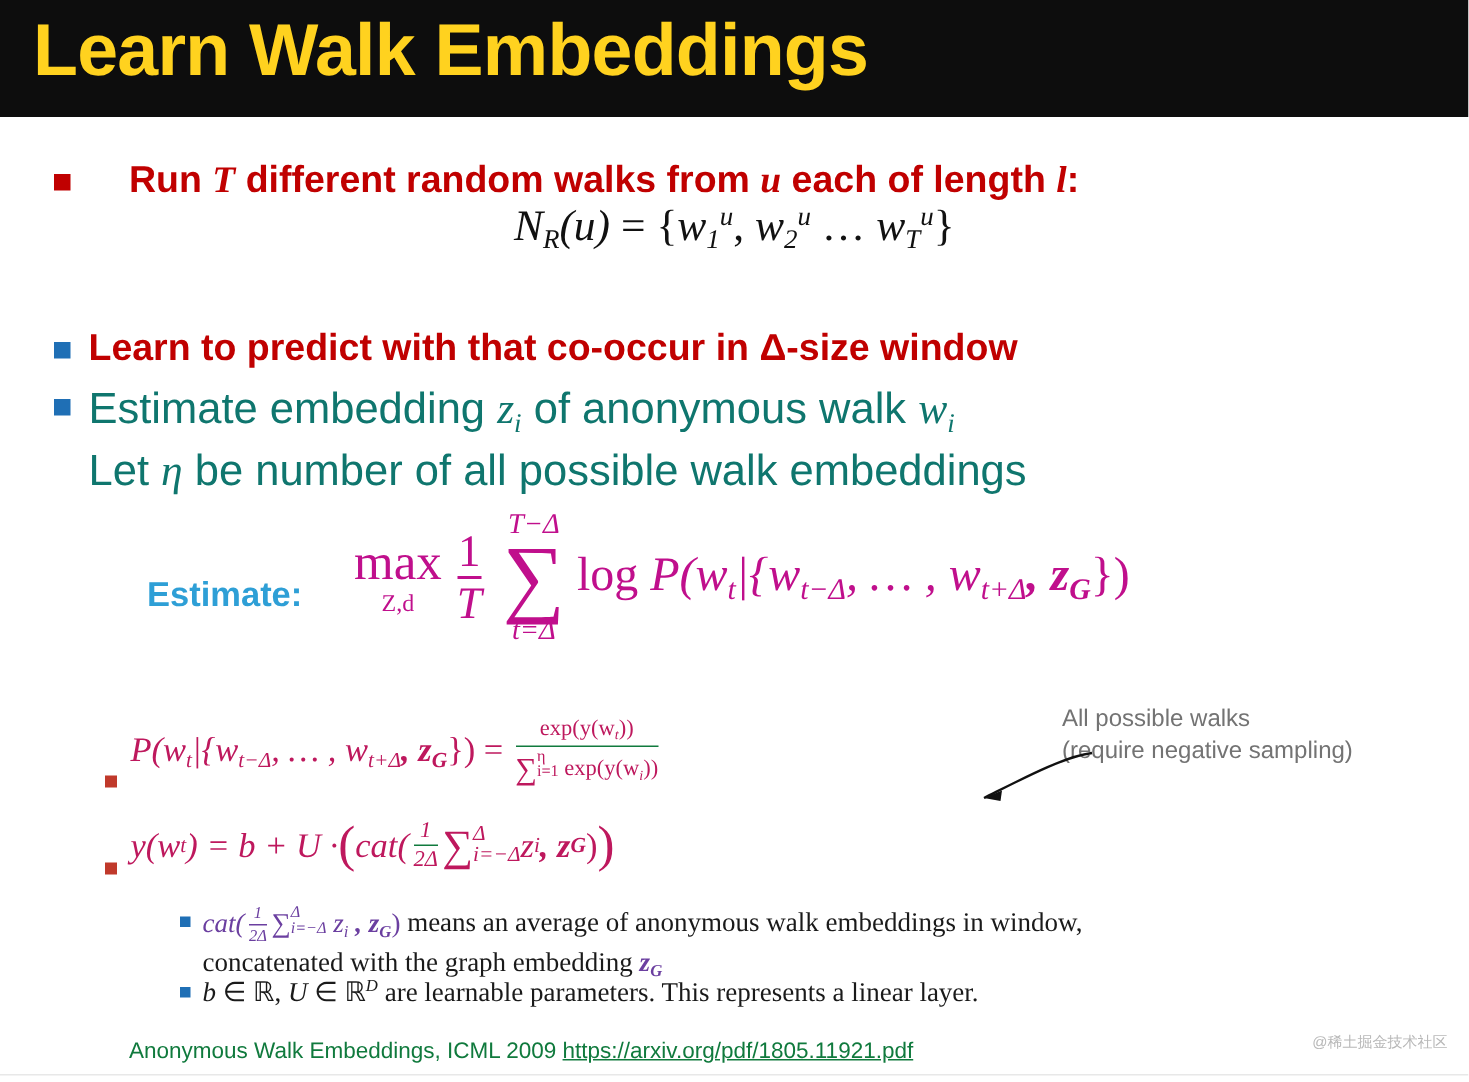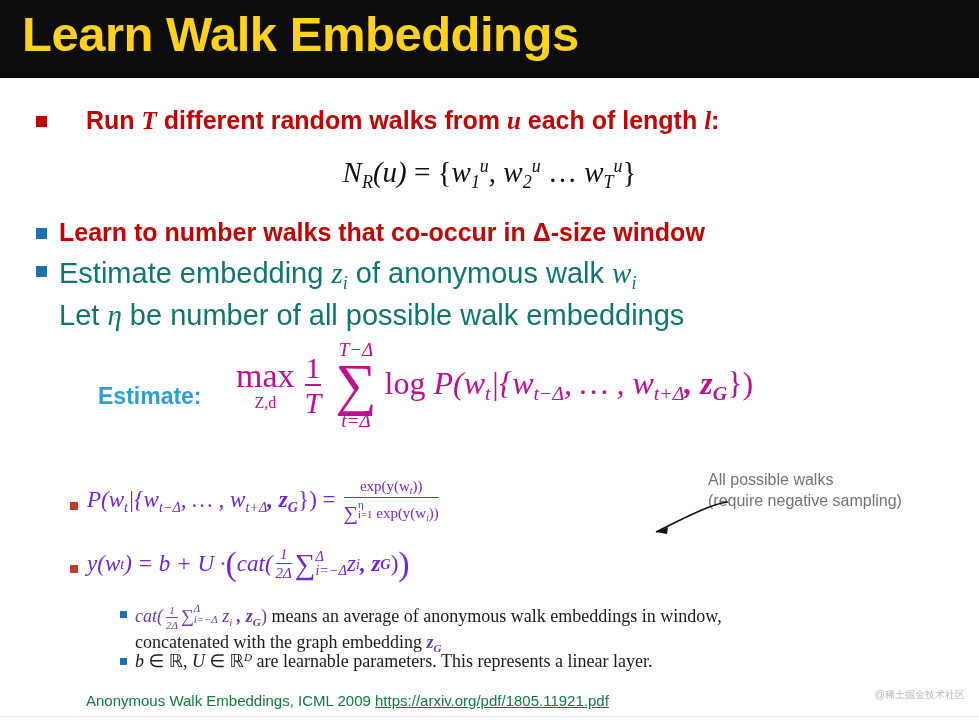--- a/index.html
+++ b/index.html
@@ -76,21 +76,21 @@
   }
   i.mv { font-family: "Liberation Serif", serif; font-style: italic; }
   .sub { font-size: 0.62em; vertical-align: -0.32em; font-style: italic; font-family: "Liberation Serif", serif;}
   .sup { font-size: 0.62em; vertical-align: 0.55em; font-style: italic; font-family: "Liberation Serif", serif;}
 
   
   #line1 { left: 36px; top: 28px; width: 900px; gap: 27px; }
   
   #nr-formula {
     position: absolute;
-    left: 0; top: 78px;
+    left: 0; top: 56px;
     width: 979px;
     text-align: center;
     font-family: "Liberation Serif", serif;
     font-size: 29px;
     color: #111111;
     font-style: italic;
   }
   #nr-formula .nosl { font-style: normal; }
 
   
@@ -151,22 +151,22 @@
     font-size: 32px;
     font-style: normal;
   }
   .of-log .it { font-style: italic; }
   .zg { font-weight: bold; font-style: italic; }
 
   
   .sub-row {
     position: absolute;
     display: flex;
-    align-items: center;
-    color: #6d28d9;
+    align-items: flex-end;
+    color: #be185d;
     font-family: "Liberation Serif", serif;
     font-size: 23px;
   }
   #sub1 { left: 70px; top: 400px; }
   #sub2 { left: 70px; top: 467px; }
 
   .frac-sm {
     display: inline-block;
     vertical-align: middle;
     text-align: center;
@@ -261,21 +261,21 @@
       <span class="sq sq-red"></span>
       <span class="t-red"><span>Run </span><i class="mv">T</i><span> different random walks from </span><i class="mv">u</i><span> each of length </span><i class="mv">l</i><span>:</span></span>
     </div>
 
     <div id="nr-formula">
       <span>N</span><span class="sub">R</span><span class="nosl" style="font-style:italic">(u)</span><span class="nosl"> = {</span><span>w</span><span class="sub">1</span><span class="sup">u</span><span class="nosl">, </span><span>w</span><span class="sub">2</span><span class="sup">u</span><span class="nosl"> … </span><span>w</span><span class="sub">T</span><span class="sup">u</span><span class="nosl">}</span>
     </div>
 
     <div class="bullet-row" id="line2">
       <span class="sq sq-blue"></span>
-      <span class="t-red">Learn to number walks that co-occur in Δ-size window</span>
+      <span class="t-red">Learn to predict with that co-occur in Δ-size window</span>
     </div>
 
     <div class="bullet-row" id="line3">
       <span class="sq sq-blue"></span>
       <span class="t-black">
         <span>Estimate embedding </span><i class="mv">z</i><span class="sub">i</span><span> of anonymous walk </span><i class="mv">w</i><span class="sub">i</span>
         <span class="second-line"><span>Let </span><i class="mv">η</i><span> be number of all possible walk embeddings</span></span>
       </span>
     </div>
 

